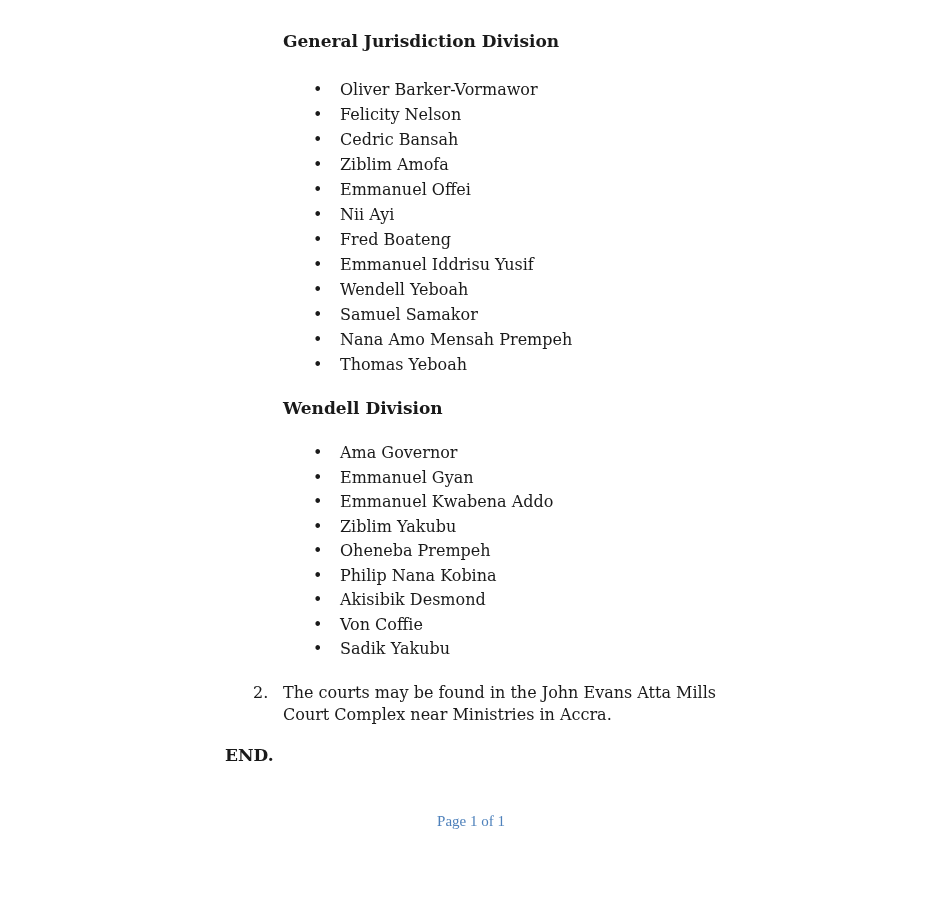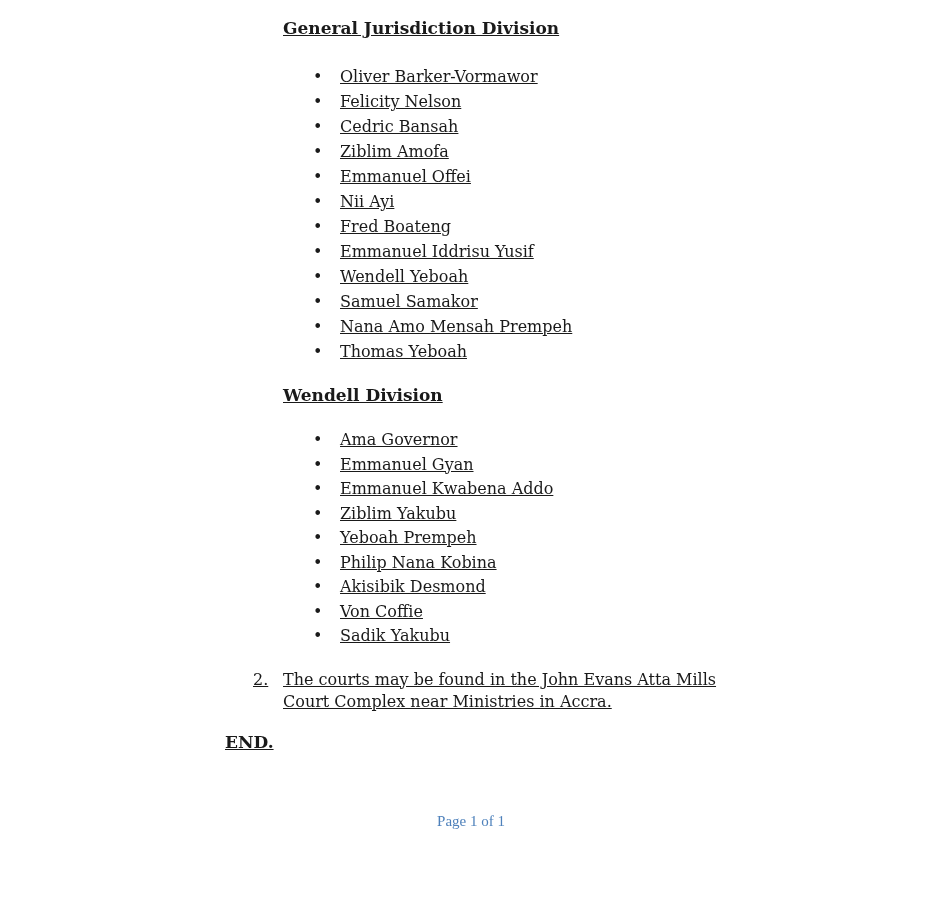--- a/index.html
+++ b/index.html
@@ -11,22 +11,21 @@
     position: relative;
     width: 942px;
     height: 908px;
     background: #ffffff;
     font-family: "DejaVu Serif", serif;
     font-size: 16px;
     color: #1a1a1a;
     overflow: hidden;
   }
   .content {
-    padding: 19px 0 0 225px;
-    text-decoration: underline;
+    padding: 32px 0 0 225px;
   }
   .heading {
     font-size: 17px;
     font-weight: 700;
     margin: 0 0 0 58px;
     line-height: 19px;
   }
   ul.names {
     list-style: none;
     margin: 26px 0 0 0;
@@ -102,21 +101,21 @@
         <li><span class="bullet">•</span><span>Thomas Yeboah</span></li>
       </ul>
 
     <h2 class="heading crim">Wendell Division</h2>
 
     <ul class="names crim-list">
         <li><span class="bullet">•</span><span>Ama Governor</span></li>
         <li><span class="bullet">•</span><span>Emmanuel Gyan</span></li>
         <li><span class="bullet">•</span><span>Emmanuel Kwabena Addo</span></li>
         <li><span class="bullet">•</span><span>Ziblim Yakubu</span></li>
-        <li><span class="bullet">•</span><span>Yeboah Prempeh</span></li>
+        <li><span class="bullet">•</span><span>Oheneba Prempeh</span></li>
         <li><span class="bullet">•</span><span>Philip Nana Kobina</span></li>
         <li><span class="bullet">•</span><span>Akisibik Desmond</span></li>
         <li><span class="bullet">•</span><span>Von Coffie</span></li>
         <li><span class="bullet">•</span><span>Sadik Yakubu</span></li>
       </ul>
 
     <div class="numbered">
       <span class="num">2.</span>
       <span class="itext">The courts may be found in the John Evans Atta Mills Court Complex near Ministries in Accra.</span>
     </div>

